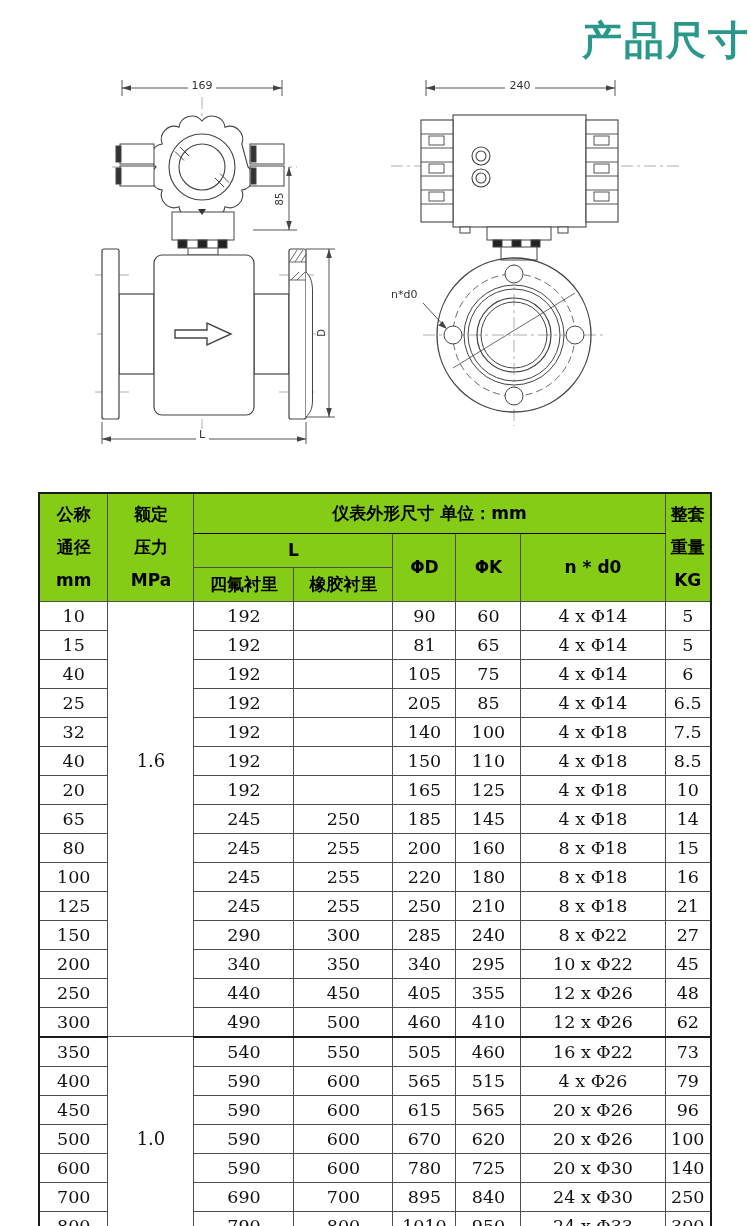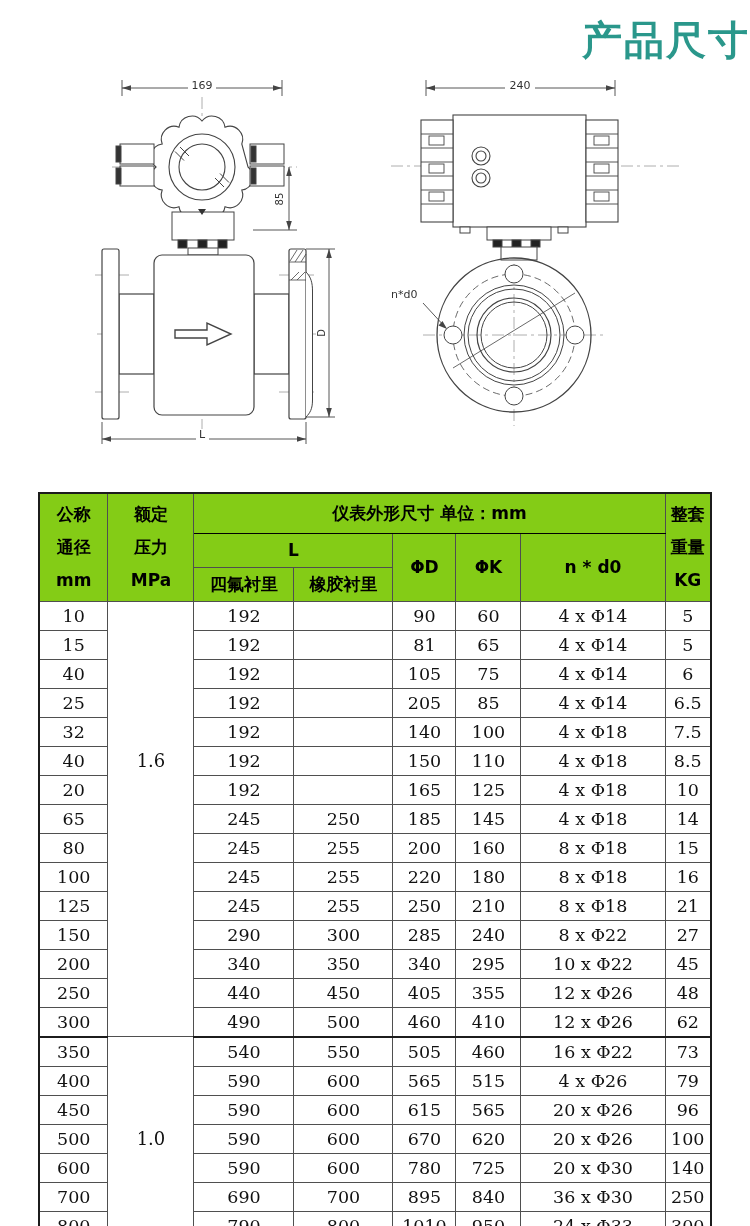--- a/index.html
+++ b/index.html
@@ -434,21 +434,21 @@
         <td>725</td>
         <td>20 x Φ30</td>
         <td>140</td>
       </tr>
       <tr>
         <td>700</td>
         <td>690</td>
         <td>700</td>
         <td>895</td>
         <td>840</td>
-        <td>36 x Φ30</td>
+        <td>24 x Φ30</td>
         <td>250</td>
       </tr>
       <tr>
         <td>800</td>
         <td>790</td>
         <td>800</td>
         <td>1010</td>
         <td>950</td>
         <td>24 x Φ33</td>
         <td>300</td>

